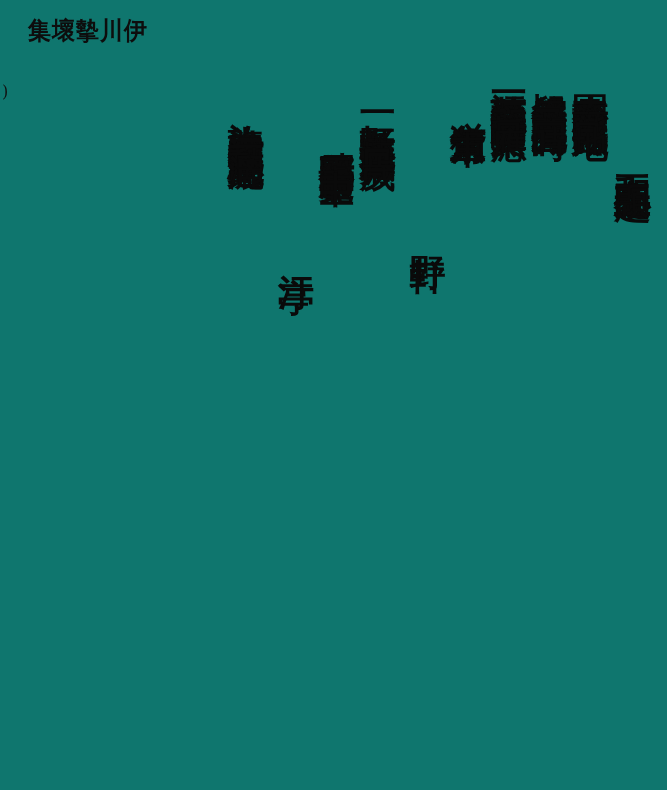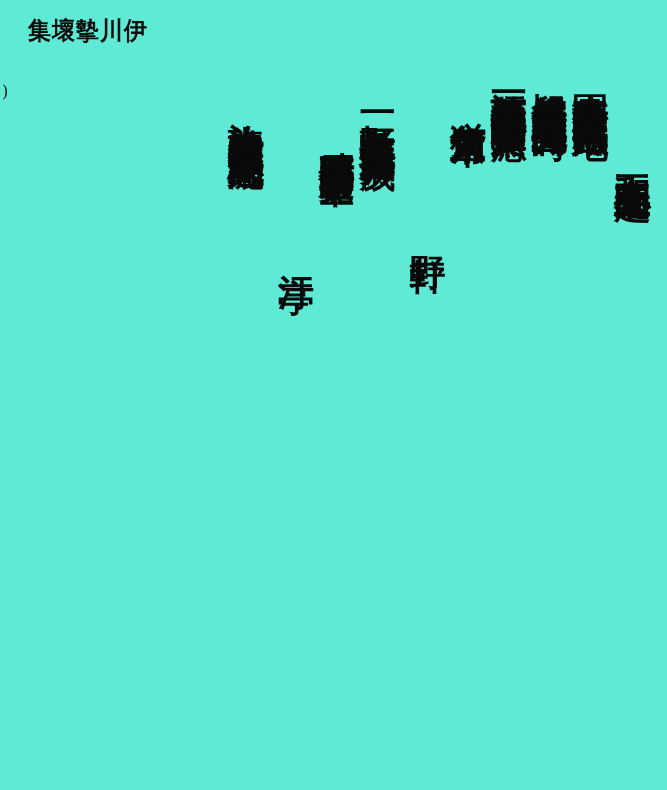--- a/index.html
+++ b/index.html
@@ -7,21 +7,21 @@
     padding: 0;
     background: #ffffff;
   }
   body {
     font-family: "DejaVu Serif", "Liberation Serif", serif;
   }
   #page {
     position: relative;
     width: 667px;
     height: 790px;
-    background: #5eead4;
+    background: #0f766e;
     overflow: hidden;
   }
 
   
   .running-title {
     position: absolute;
     top: 14px;
     left: 28px;
     font-size: 23px;
     font-weight: bold;

